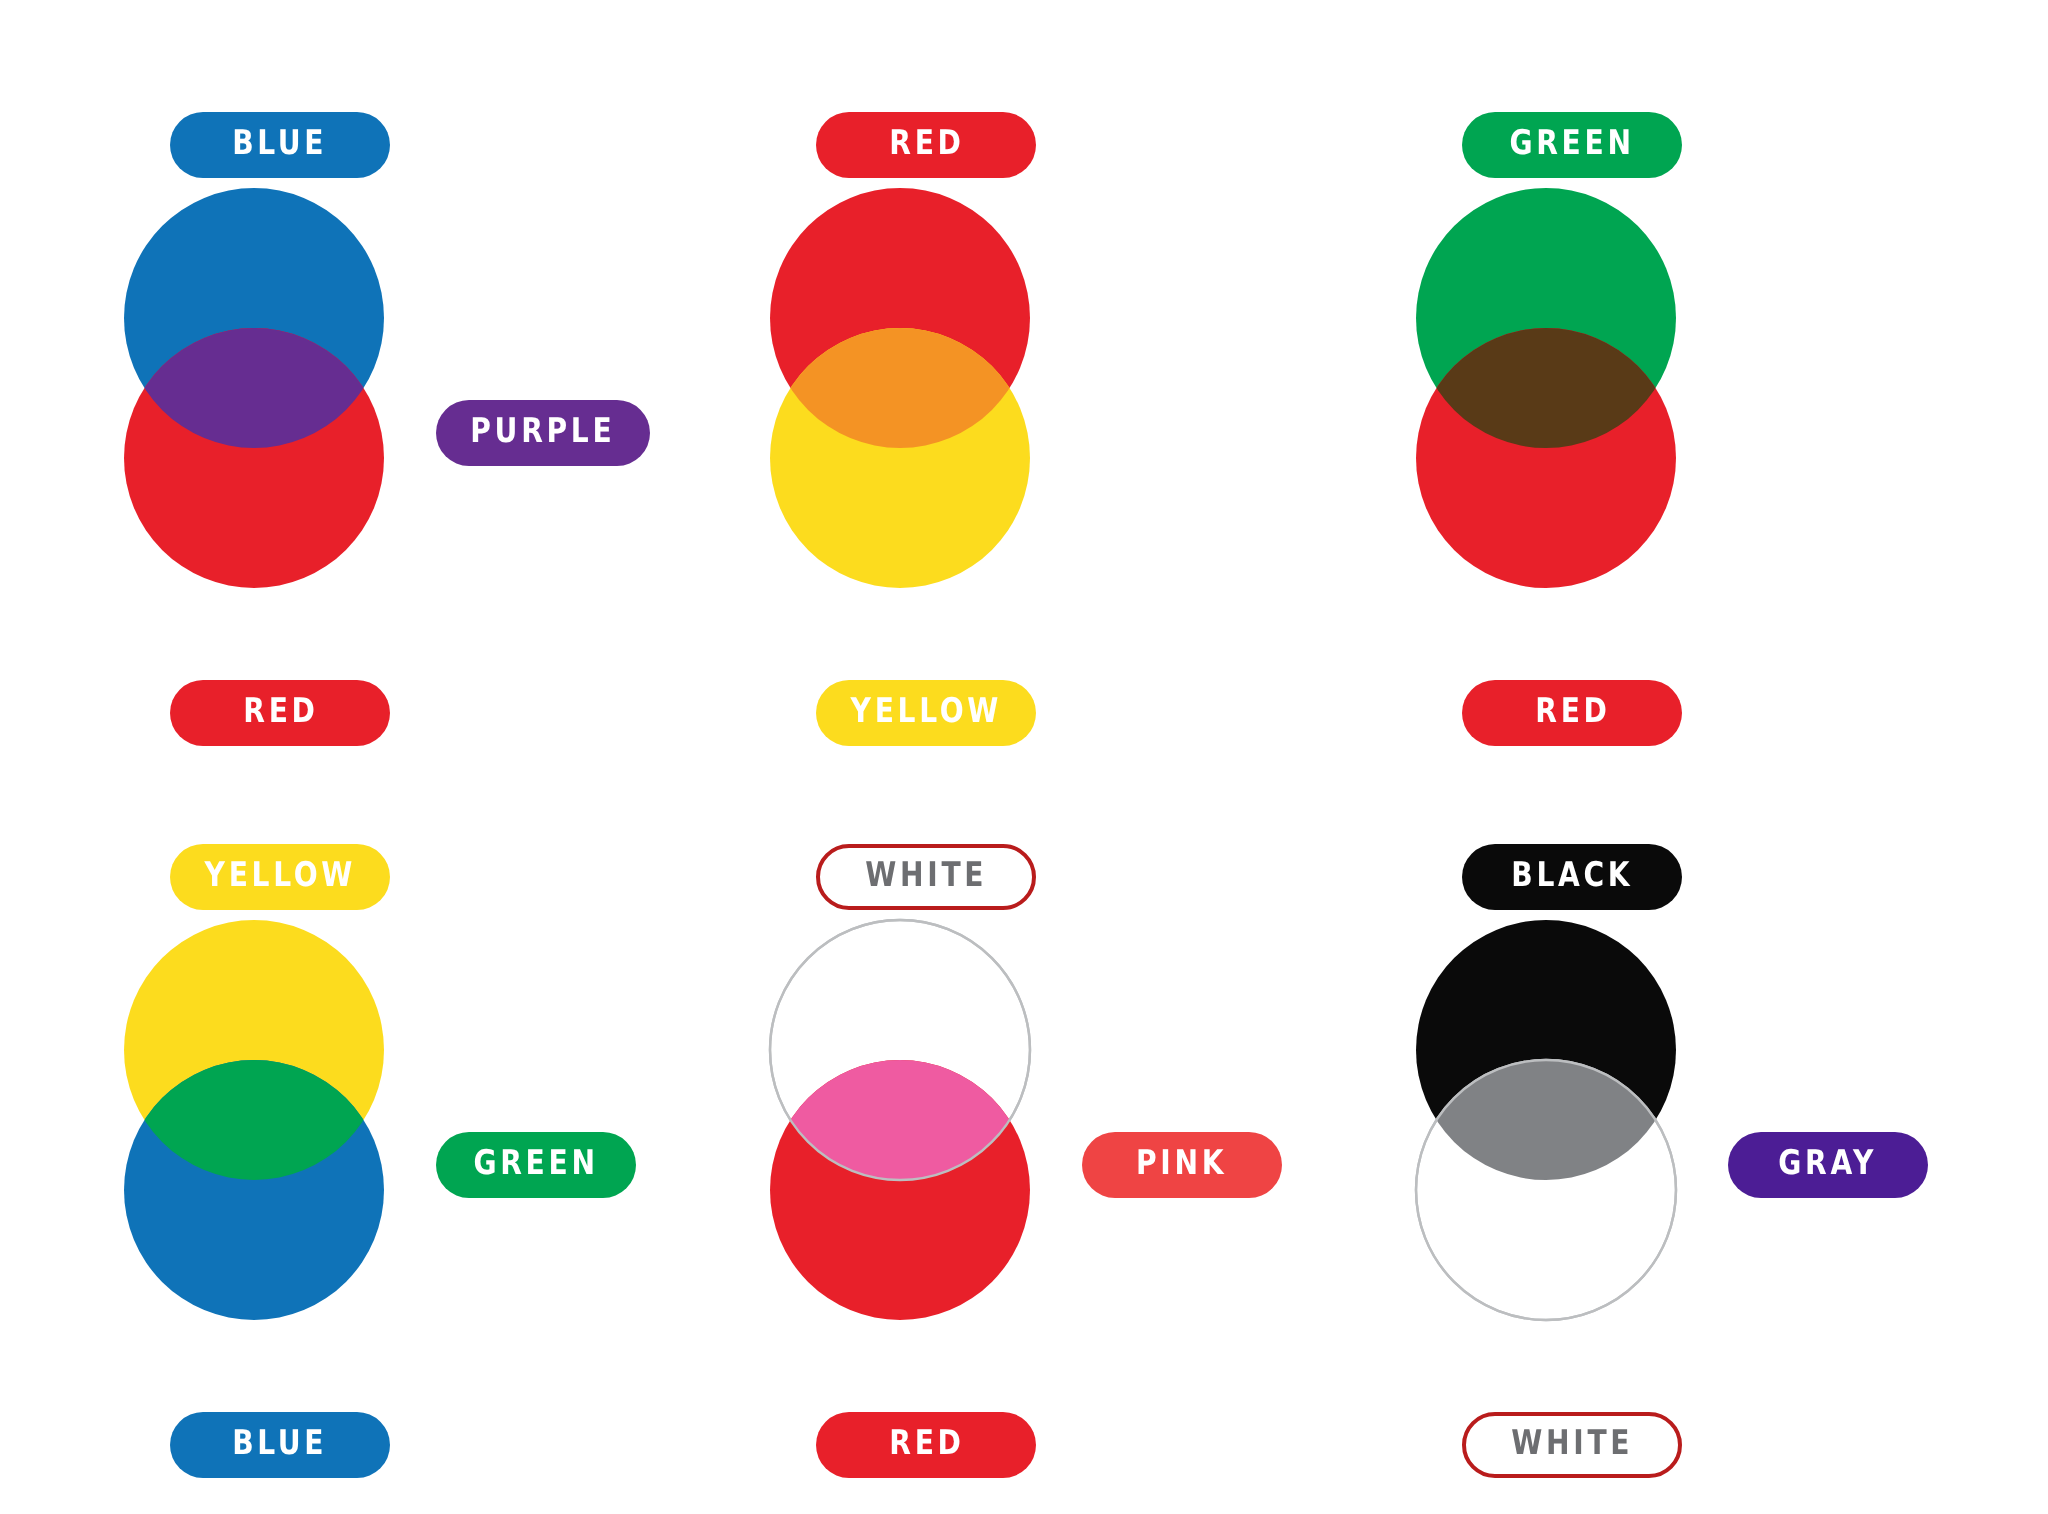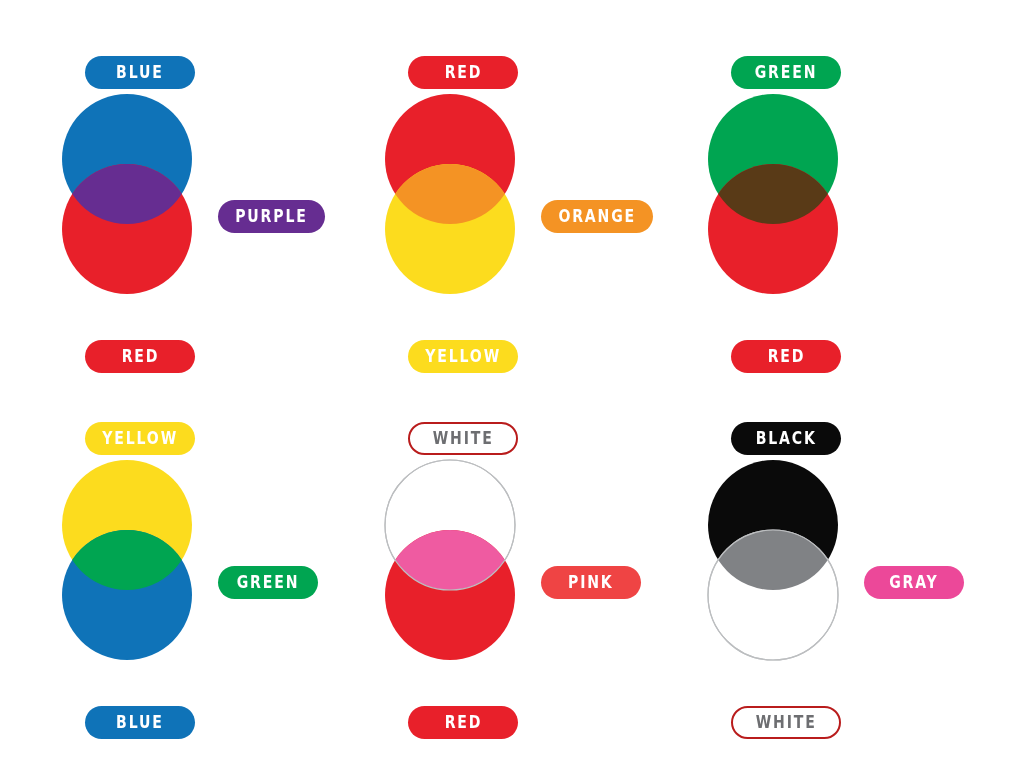--- a/index.html
+++ b/index.html
@@ -82,23 +82,20 @@
           <circle cx="65" cy="135" r="65" fill="#FCDC1E"></circle>
           <circle cx="65" cy="135" r="65" fill="#F49324" clip-path="url(#clip-red-yellow-orange)"></circle>
         </svg>
       </div>
       <div class="pill pill-top" style="background: rgb(232, 32, 42);">
         <span style="color: rgb(255, 255, 255);">RED</span>
       </div>
       <div class="pill pill-bottom" style="background: rgb(252, 220, 30);">
         <span style="color: rgb(255, 255, 255);">YELLOW</span>
       </div>
-      <div class="pill pill-right" style="background: rgb(244, 147, 36);">
-        <span style="color: rgb(255, 255, 255);">ORANGE</span>
-      </div>
     </div>
     <div class="cell" style="left: 686px; top: 52px;">
       <div class="venn">
         <svg width="140" height="200" viewBox="0 0 140 200">
           <defs>
             <clipPath id="clip-green-red-brown">
               <circle cx="65" cy="65" r="65"></circle>
             </clipPath>
           </defs>
           <circle cx="65" cy="65" r="65" fill="#00A551"></circle>
@@ -173,17 +170,17 @@
           <circle cx="65" cy="135" r="65" fill="#808285" clip-path="url(#clip-black-white-gray)"></circle>
           <circle cx="65" cy="135" r="65" fill="none" stroke="#BCBEC0" stroke-width="1.2"></circle>
         </svg>
       </div>
       <div class="pill pill-top" style="background: rgb(10, 10, 10); text-align: right;">
         <span style="color: rgb(255, 255, 255);">BLACK</span>
       </div>
       <div class="pill pill-bottom outline">
         <span style="color: rgb(109, 110, 113);">WHITE</span>
       </div>
-      <div class="pill pill-right" style="background: #ec4899; text-align: right;">
+      <div class="pill pill-right" style="background: #4c1d95; text-align: right;">
         <span style="color: rgb(255, 255, 255);">GRAY</span>
       </div>
     </div>
   </div>
 
 </body></html>

